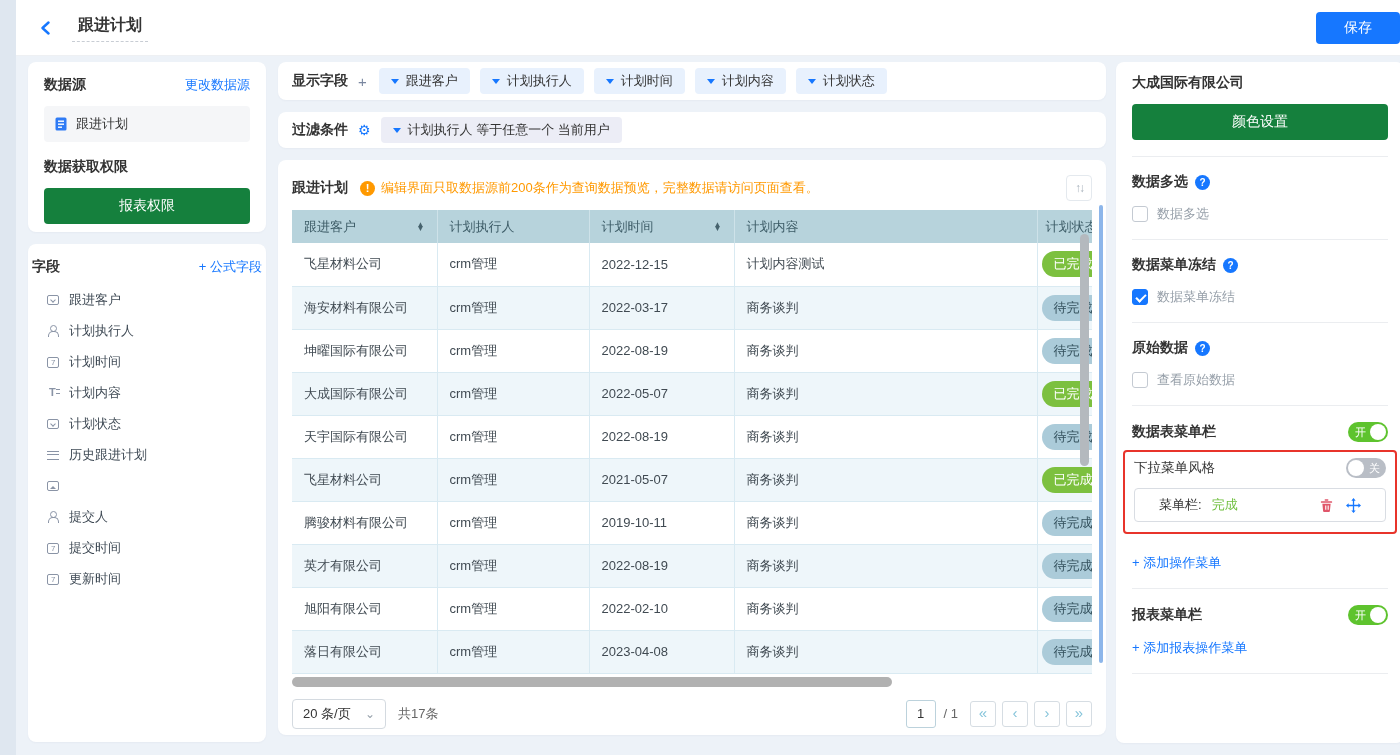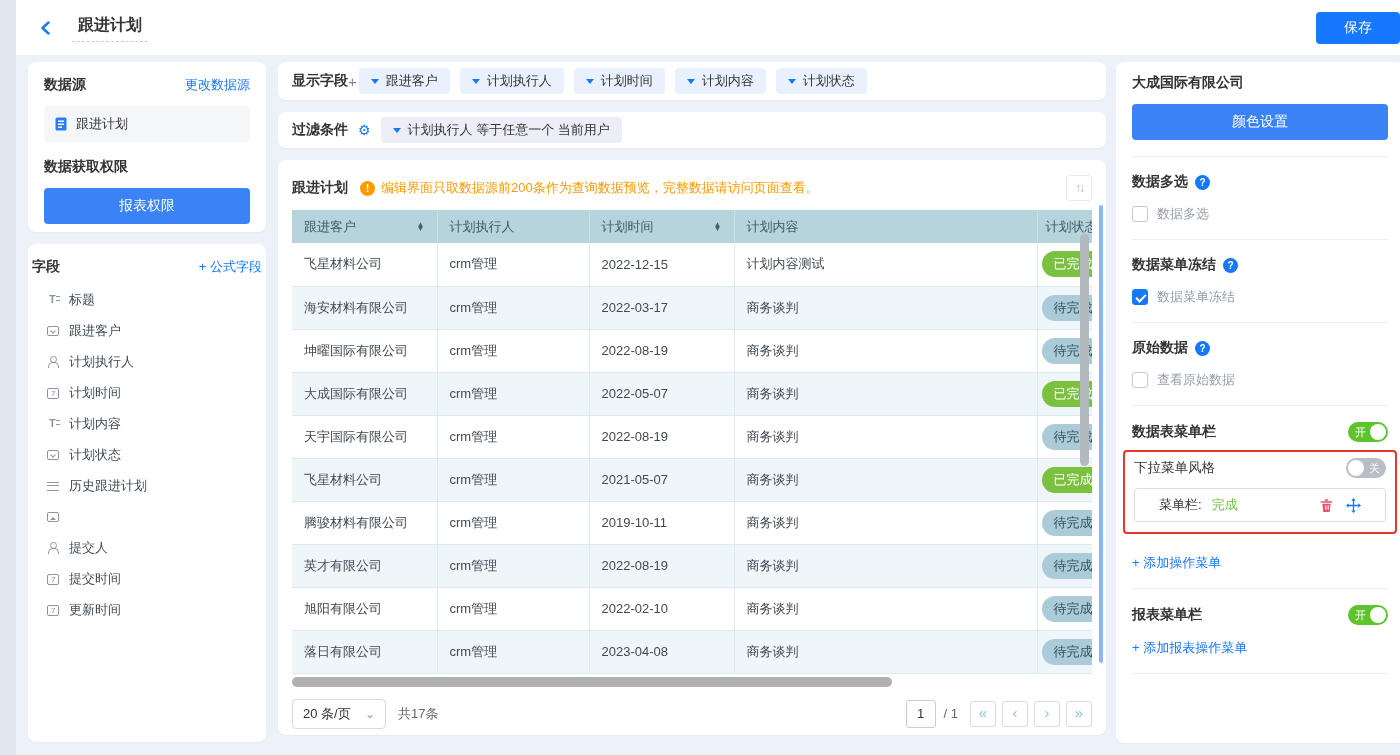--- a/index.html
+++ b/index.html
@@ -19,21 +19,21 @@
 
   
   .left-card1{position:absolute;left:12px;top:62px;width:238px;height:170px;padding:14px 16px;}
   .sec-head-row{display:flex;align-items:center;justify-content:space-between;}
   .sec-head{font-size:14px;font-weight:bold;color:#333;}
   .link{color:#1677ff;font-size:13px;cursor:pointer;text-decoration:none;}
   .ds-item{margin-top:12px;height:36px;background:#f5f6f8;border-radius:4px;display:flex;
            align-items:center;gap:8px;padding:0 10px;}
   .ds-label{font-size:13px;color:#333;}
   .perm-head{margin-top:16px;}
-  .blue-btn{margin-top:12px;width:100%;height:36px;background:#3b82f6;color:#fff;border:none;
+  .blue-btn{margin-top:12px;width:100%;height:36px;background:#15803d;color:#fff;border:none;
             border-radius:4px;font-size:14px;cursor:pointer;font-family:inherit;display:block;}
   .left-card2{position:absolute;left:12px;top:244px;width:238px;height:498px;padding:14px 0;}
   .fields-head-row{display:flex;align-items:center;justify-content:space-between;padding:0 4px;}
   .field-list{margin-top:8px;}
   .field-item{height:31px;display:flex;align-items:center;gap:9px;padding:0 18px;cursor:grab;}
   .f-label{color:#3f4a55;}
   .f-icon{width:14px;height:14px;position:relative;display:inline-block;color:#8a94a6;flex:0 0 14px;}
   .text-icon::before{content:"T";position:absolute;left:3px;top:0;font-size:11px;font-weight:bold;}
   .text-icon::after{content:"";position:absolute;right:0;top:3px;width:4px;border-top:1.2px solid currentColor;box-shadow:0 4px 0 currentColor;}
   .id-icon::before{content:"I";position:absolute;left:4px;top:0;font-size:12px;font-family:"Liberation Serif",serif;}
@@ -42,21 +42,21 @@
   .calendar-icon::before{content:"";position:absolute;inset:2px 1px 1px 1px;border:1.2px solid currentColor;border-radius:2px;}
   .calendar-icon::after{content:"7";position:absolute;left:5px;top:3px;font-size:8px;}
   .select-icon::before{content:"";position:absolute;inset:2px 1px;border:1.2px solid currentColor;border-radius:2px;}
   .select-icon::after{content:"";position:absolute;left:5px;top:5px;width:3px;height:3px;border-right:1.2px solid currentColor;border-bottom:1.2px solid currentColor;transform:rotate(45deg);}
   .table-icon::before{content:"";position:absolute;left:1px;right:1px;top:3px;height:7px;border-top:1.2px solid currentColor;border-bottom:1.2px solid currentColor;}
   .table-icon::after{content:"";position:absolute;left:1px;right:1px;top:6.5px;border-top:1.2px solid currentColor;}
   .image-icon::before{content:"";position:absolute;inset:2px 1px;border:1.2px solid currentColor;border-radius:2px;}
   .image-icon::after{content:"";position:absolute;left:4px;bottom:4px;border-left:3px solid transparent;border-right:3px solid transparent;border-bottom:3px solid currentColor;}
 
   
-  .mid-a{position:absolute;left:262px;top:62px;width:828px;height:38px;display:flex;align-items:center;padding:0 14px;}
+  .mid-a{position:absolute;left:262px;top:62px;width:828px;height:38px;display:flex;align-items:center;gap:10px;padding:0 14px;}
   .mid-b{position:absolute;left:262px;top:112px;width:828px;height:36px;display:flex;align-items:center;gap:10px;padding:0 14px;}
   .row-label{font-size:14px;font-weight:bold;color:#333;white-space:nowrap;}
   .plus{color:#7a87a0;font-size:15px;cursor:pointer;margin-right:2px;}
   .chip{height:26px;display:inline-flex;align-items:center;gap:7px;background:#e8f1fd;border-radius:4px;
         padding:0 12px;cursor:pointer;white-space:nowrap;color:#333;}
   .chip.filter{background:#ecedf6;}
   .chip-caret{width:0;height:0;border-left:4px solid transparent;border-right:4px solid transparent;border-top:5px solid #1677ff;}
   .gear{color:#1677ff;font-size:14px;cursor:pointer;line-height:1;}
 
   .mid-c{position:absolute;left:262px;top:160px;width:828px;height:575px;padding:12px 14px;}
@@ -170,24 +170,20 @@
     <div class="sec-head perm-head">数据获取权限</div>
     <button class="blue-btn">报表权限</button>
   </div>
 
   <div class="card left-card2">
     <div class="fields-head-row">
       <span class="sec-head">字段</span>
       <a class="link">+ 公式字段</a>
     </div>
     <div class="field-list">
-  <div class="field-item">
-    <span class="f-icon text-icon"></span>
-    <span class="f-label">标题</span>
-  </div>
 
   <div class="field-item">
     <span class="f-icon select-icon"></span>
     <span class="f-label">跟进客户</span>
   </div>
 
   <div class="field-item">
     <span class="f-icon user-icon"></span>
     <span class="f-label">计划执行人</span>
   </div>

